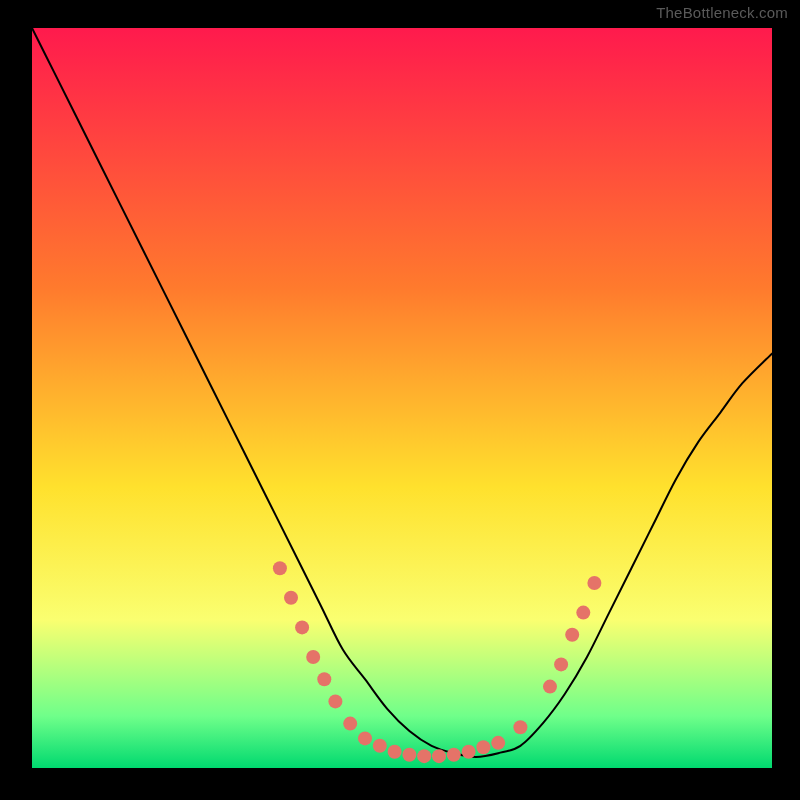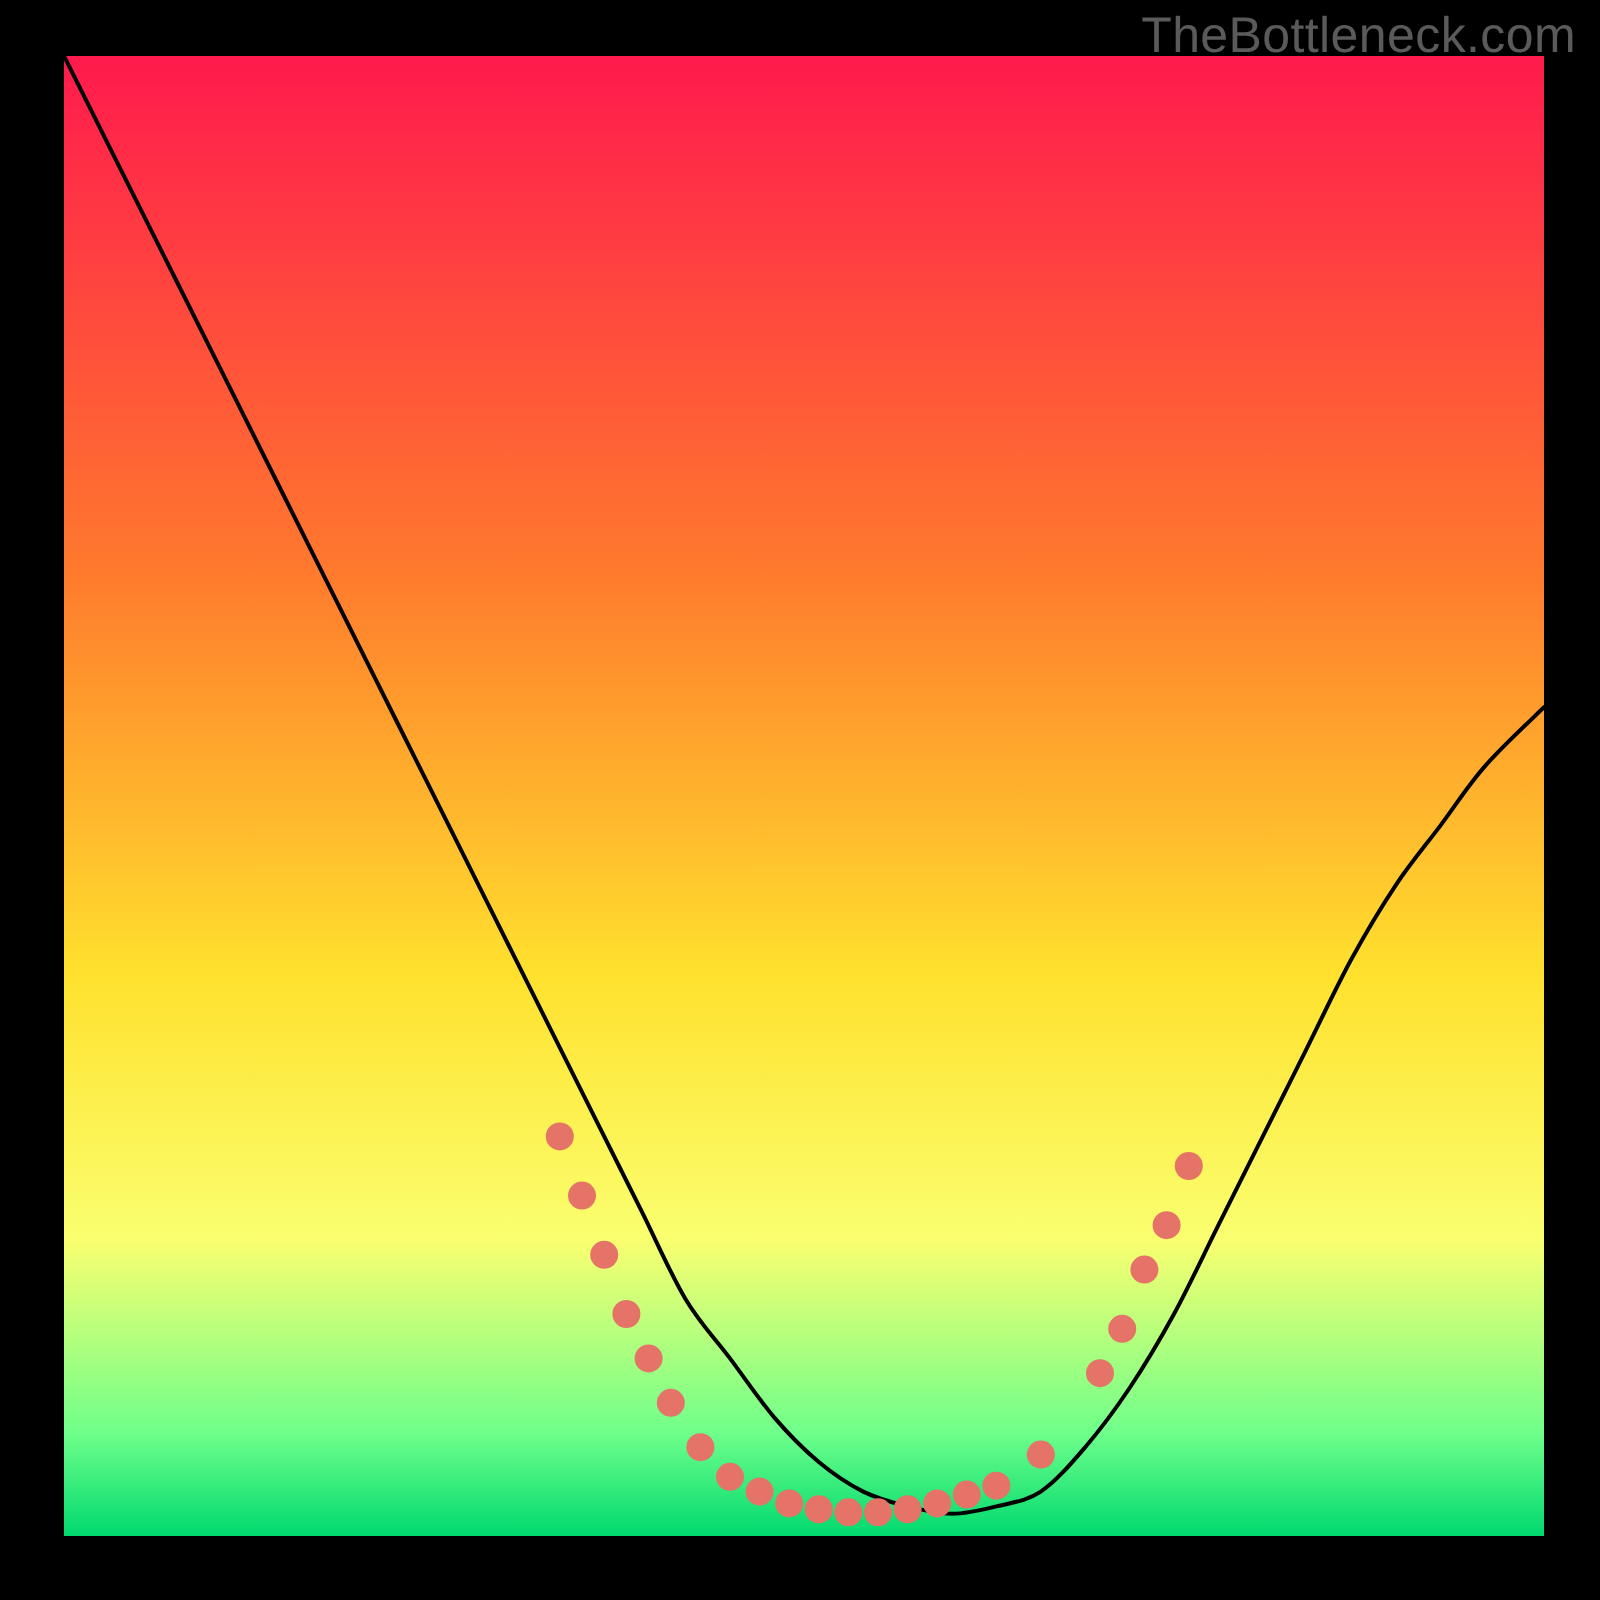--- a/index.html
+++ b/index.html
@@ -15,21 +15,21 @@
     position: relative;
     width: 800px;
     height: 800px;
     background: #000000;
   }
   .watermark {
     position: absolute;
     top: 4px;
     right: 12px;
     color: #5a5a5a;
-    font-size: 25px;
+    font-size: 15px;
     font-weight: 500;
     letter-spacing: 0.2px;
     z-index: 10;
   }
   .plot-area {
     position: absolute;
     left: 32px;
     top: 28px;
     width: 740px;
     height: 740px;

